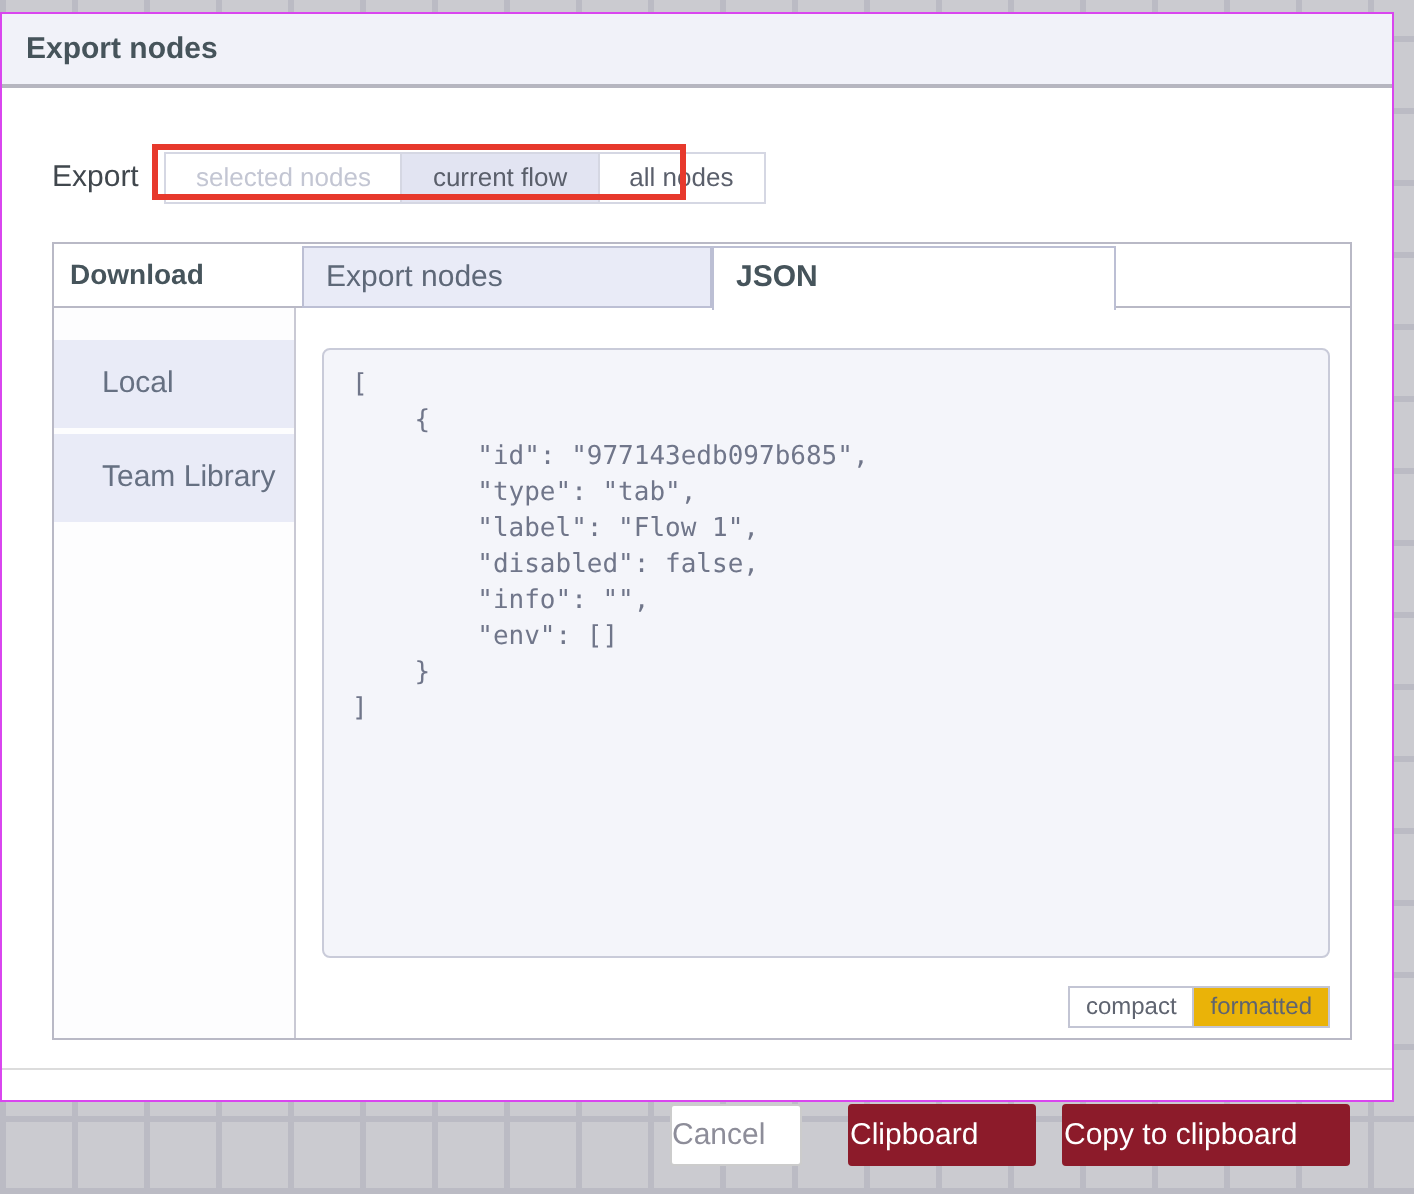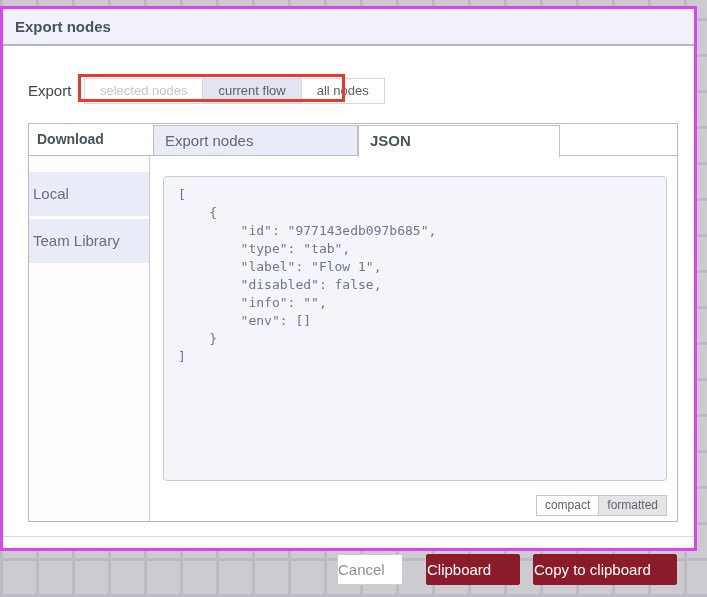--- a/index.html
+++ b/index.html
@@ -18,21 +18,21 @@
     background-image:
       repeating-linear-gradient(90deg, #bbbbc4 0 3px, transparent 3px 36px),
       repeating-linear-gradient(0deg, #bbbbc4 0 3px, transparent 3px 36px);
   }
 
   
   .dialog {
     position: absolute; left: 0; top: 6px;
     width: 697px; height: 545px;
     background: #ffffff;
-    border: 3px solid #d946ef;
+    border: 1px solid #d946ef;
   }
   .dialog-header {
     height: 37px;
     background: #f1f2f9;
     border-bottom: 2px solid #b6b6c0;
     display: flex; align-items: center;
     padding: 0 12px;
   }
   .dialog-title {
     font-size: 15px; font-weight: bold; color: #46545b;
@@ -107,21 +107,21 @@
 
   .sidebar {
     position: absolute; left: 0; top: 32px; bottom: 0;
     width: 121px;
     background: #fdfdfe;
     border-right: 1px solid #c9c9d4;
   }
   .sidebar-item {
     margin-top: 3px;
     height: 44px; line-height: 44px;
-    padding-left: 4px;
+    padding-left: 24px;
     background: #e9ebf7;
     color: #667082; font-size: 15px;
     cursor: pointer;
   }
   .sidebar-item:first-child { margin-top: 16px; }
 
   .code-area {
     position: absolute; left: 134px; top: 52px;
     width: 504px; height: 305px;
     background: #f4f5fa;
@@ -143,21 +143,21 @@
     height: 21px; line-height: 19px;
     padding: 0 8px;
     font-family: "Liberation Sans", sans-serif;
     font-size: 12px;
     background: #ffffff;
     border: 1px solid #c3c5d4;
     color: #5f6470;
     cursor: pointer;
   }
   .format-btn + .format-btn { margin-left: -1px; }
-  .format-btn.selected { background: #e5e5e5; }
+  .format-btn.selected { background: #eab308; }
 
   
   .footer-divider {
     position: absolute; left: 0; right: 0; top: 527px;
     height: 1px; background: #dcdcdc;
   }
   .footer-btn {
     position: absolute; top: 545px; height: 31px;
     border-radius: 2px;
     font-family: "Liberation Sans", sans-serif;

